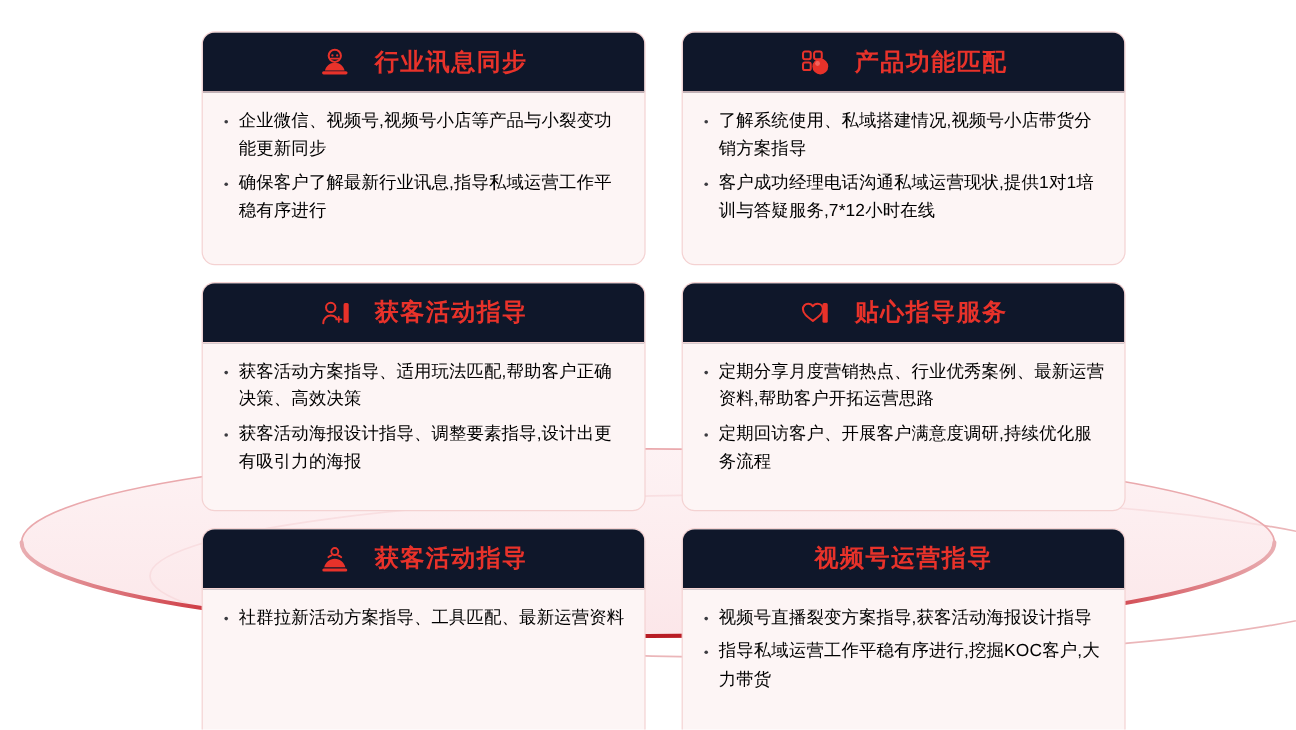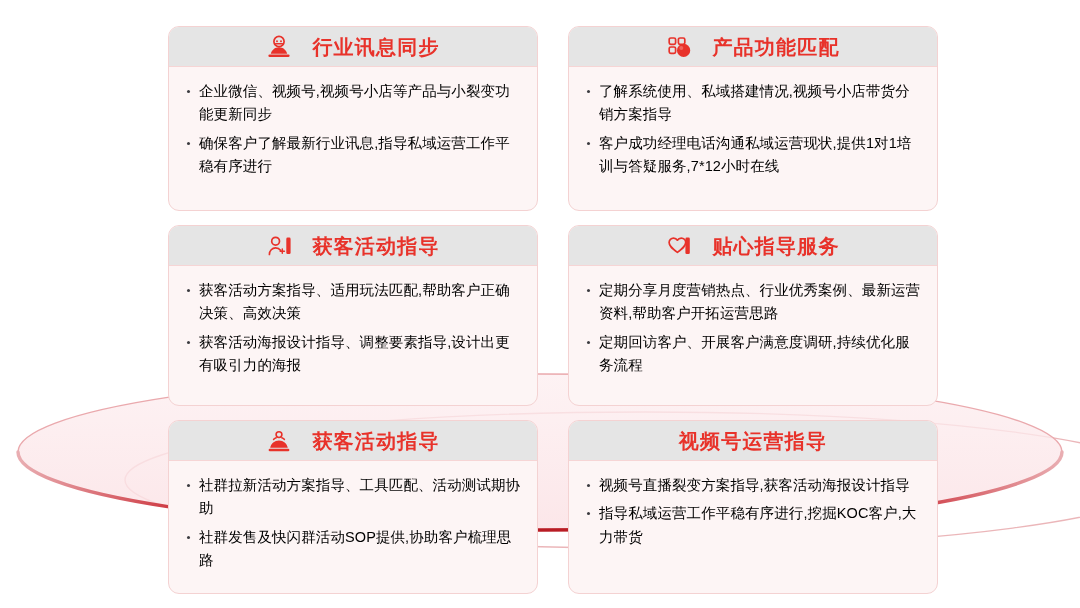--- a/index.html
+++ b/index.html
@@ -41,23 +41,23 @@
     background: #fdf5f5;
     border: 1px solid #f4d2d2;
     border-radius: 11px;
     overflow: hidden;
     box-sizing: border-box;
     display: flex;
     flex-direction: column;
   }
 
   .card-header {
-    background: #e5e5e5;
+    background: #0f172a;
     border-bottom: 1px solid #f6d5d5;
-    height: 40px;
+    height: 50px;
     display: flex;
     align-items: center;
     justify-content: center;
     gap: 20px;
     box-sizing: border-box;
     padding: 0 10px;
   }
 
   .card-icon {
     width: 26px;
@@ -230,22 +230,21 @@
           <circle cx="13" cy="6.6" r="2.9" fill="none" stroke="#e8322a" stroke-width="1.6"></circle>
           <path d="M7.6 11.4c1.3-1.1 2.6-1.6 2.6-1.6M18.4 11.4c-1.3-1.1-2.6-1.6-2.6-1.6" stroke="#e8322a" stroke-width="1.5" stroke-linecap="round" fill="none"></path>
           <path d="M13 12.6c-4.4 0-7.9 3.1-8.8 7.2h17.6c-.9-4.1-4.4-7.2-8.8-7.2z" fill="#e8322a"></path>
           <rect x="2.6" y="20.8" width="20.8" height="2.5" rx="1.25" fill="#e8322a"></rect>
         </svg>
       </span>
       <span class="card-title">获客活动指导</span>
     </div>
     <div class="card-body">
       <ul class="bullet-list">
-        <li>社群拉新活动方案指导、工具匹配、活动测试期协助</li>
-        <li>社群发售及快闪群活动SOP提供,协助客户梳理思路</li>
+        <li>社群拉新活动方案指导、工具匹配、最新运营资料</li>
       </ul>
     </div>
   </div>
 
   <div class="card r3">
     <div class="card-header">
 
       <span class="card-title">视频号运营指导</span>
     </div>
     <div class="card-body">

